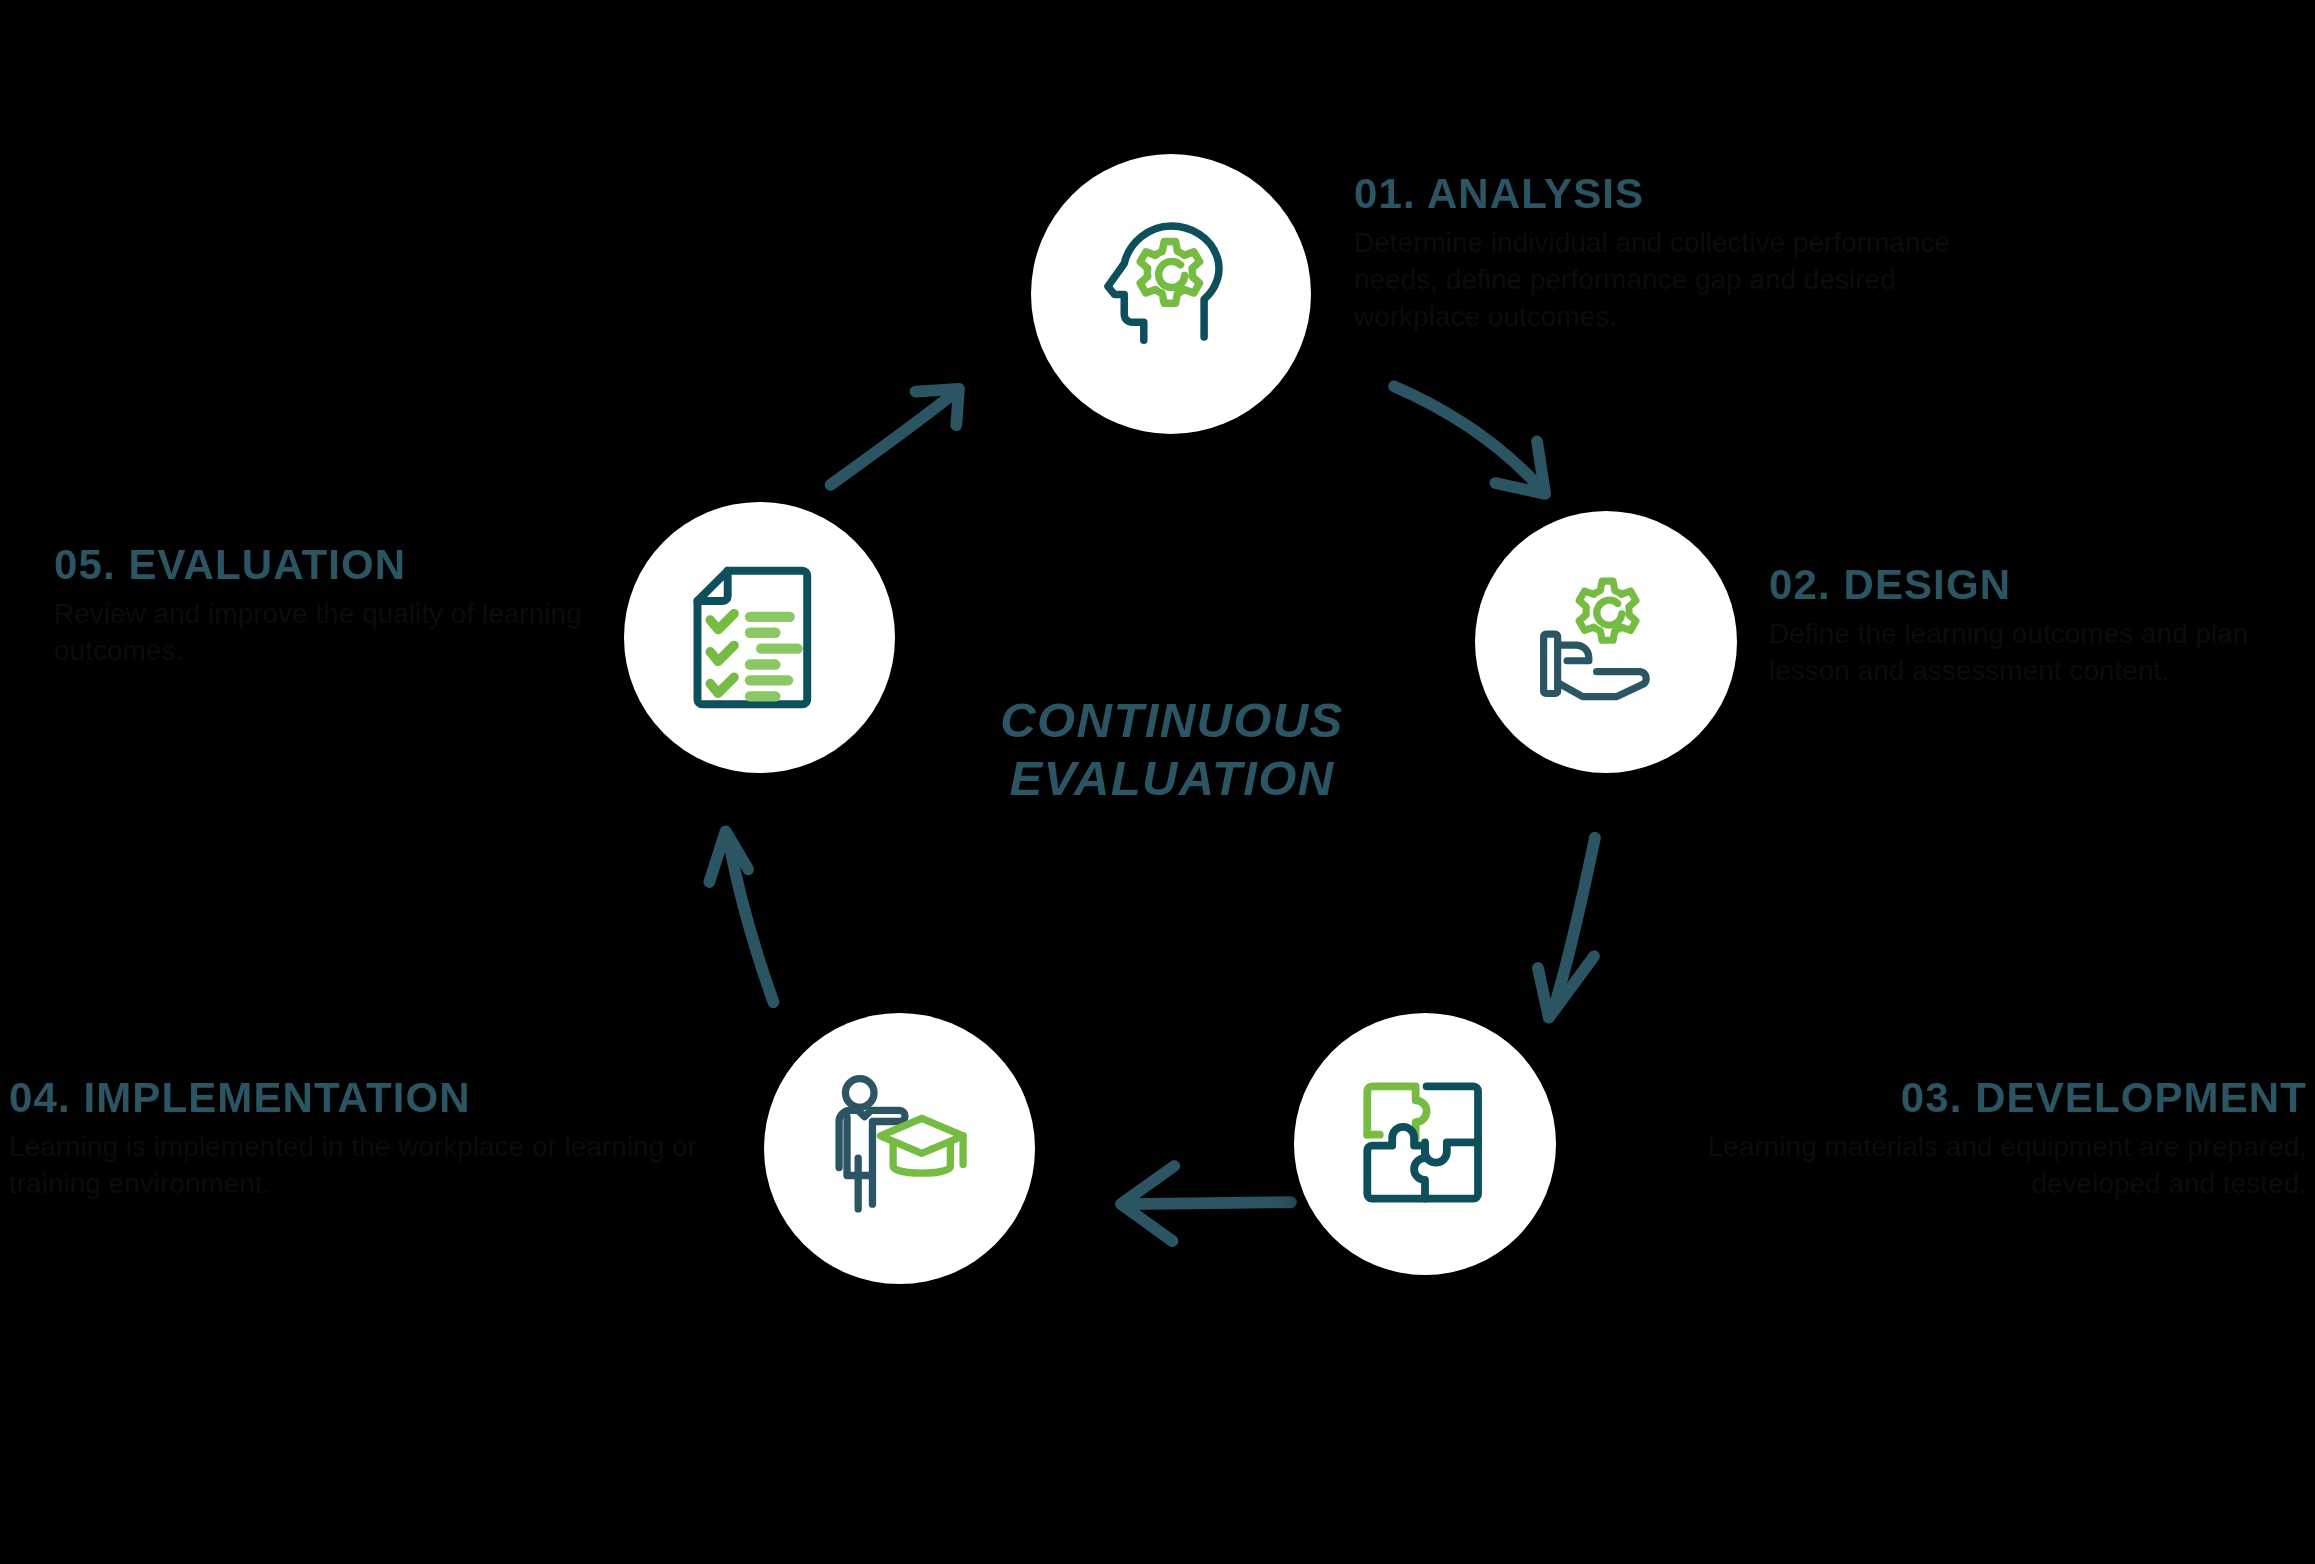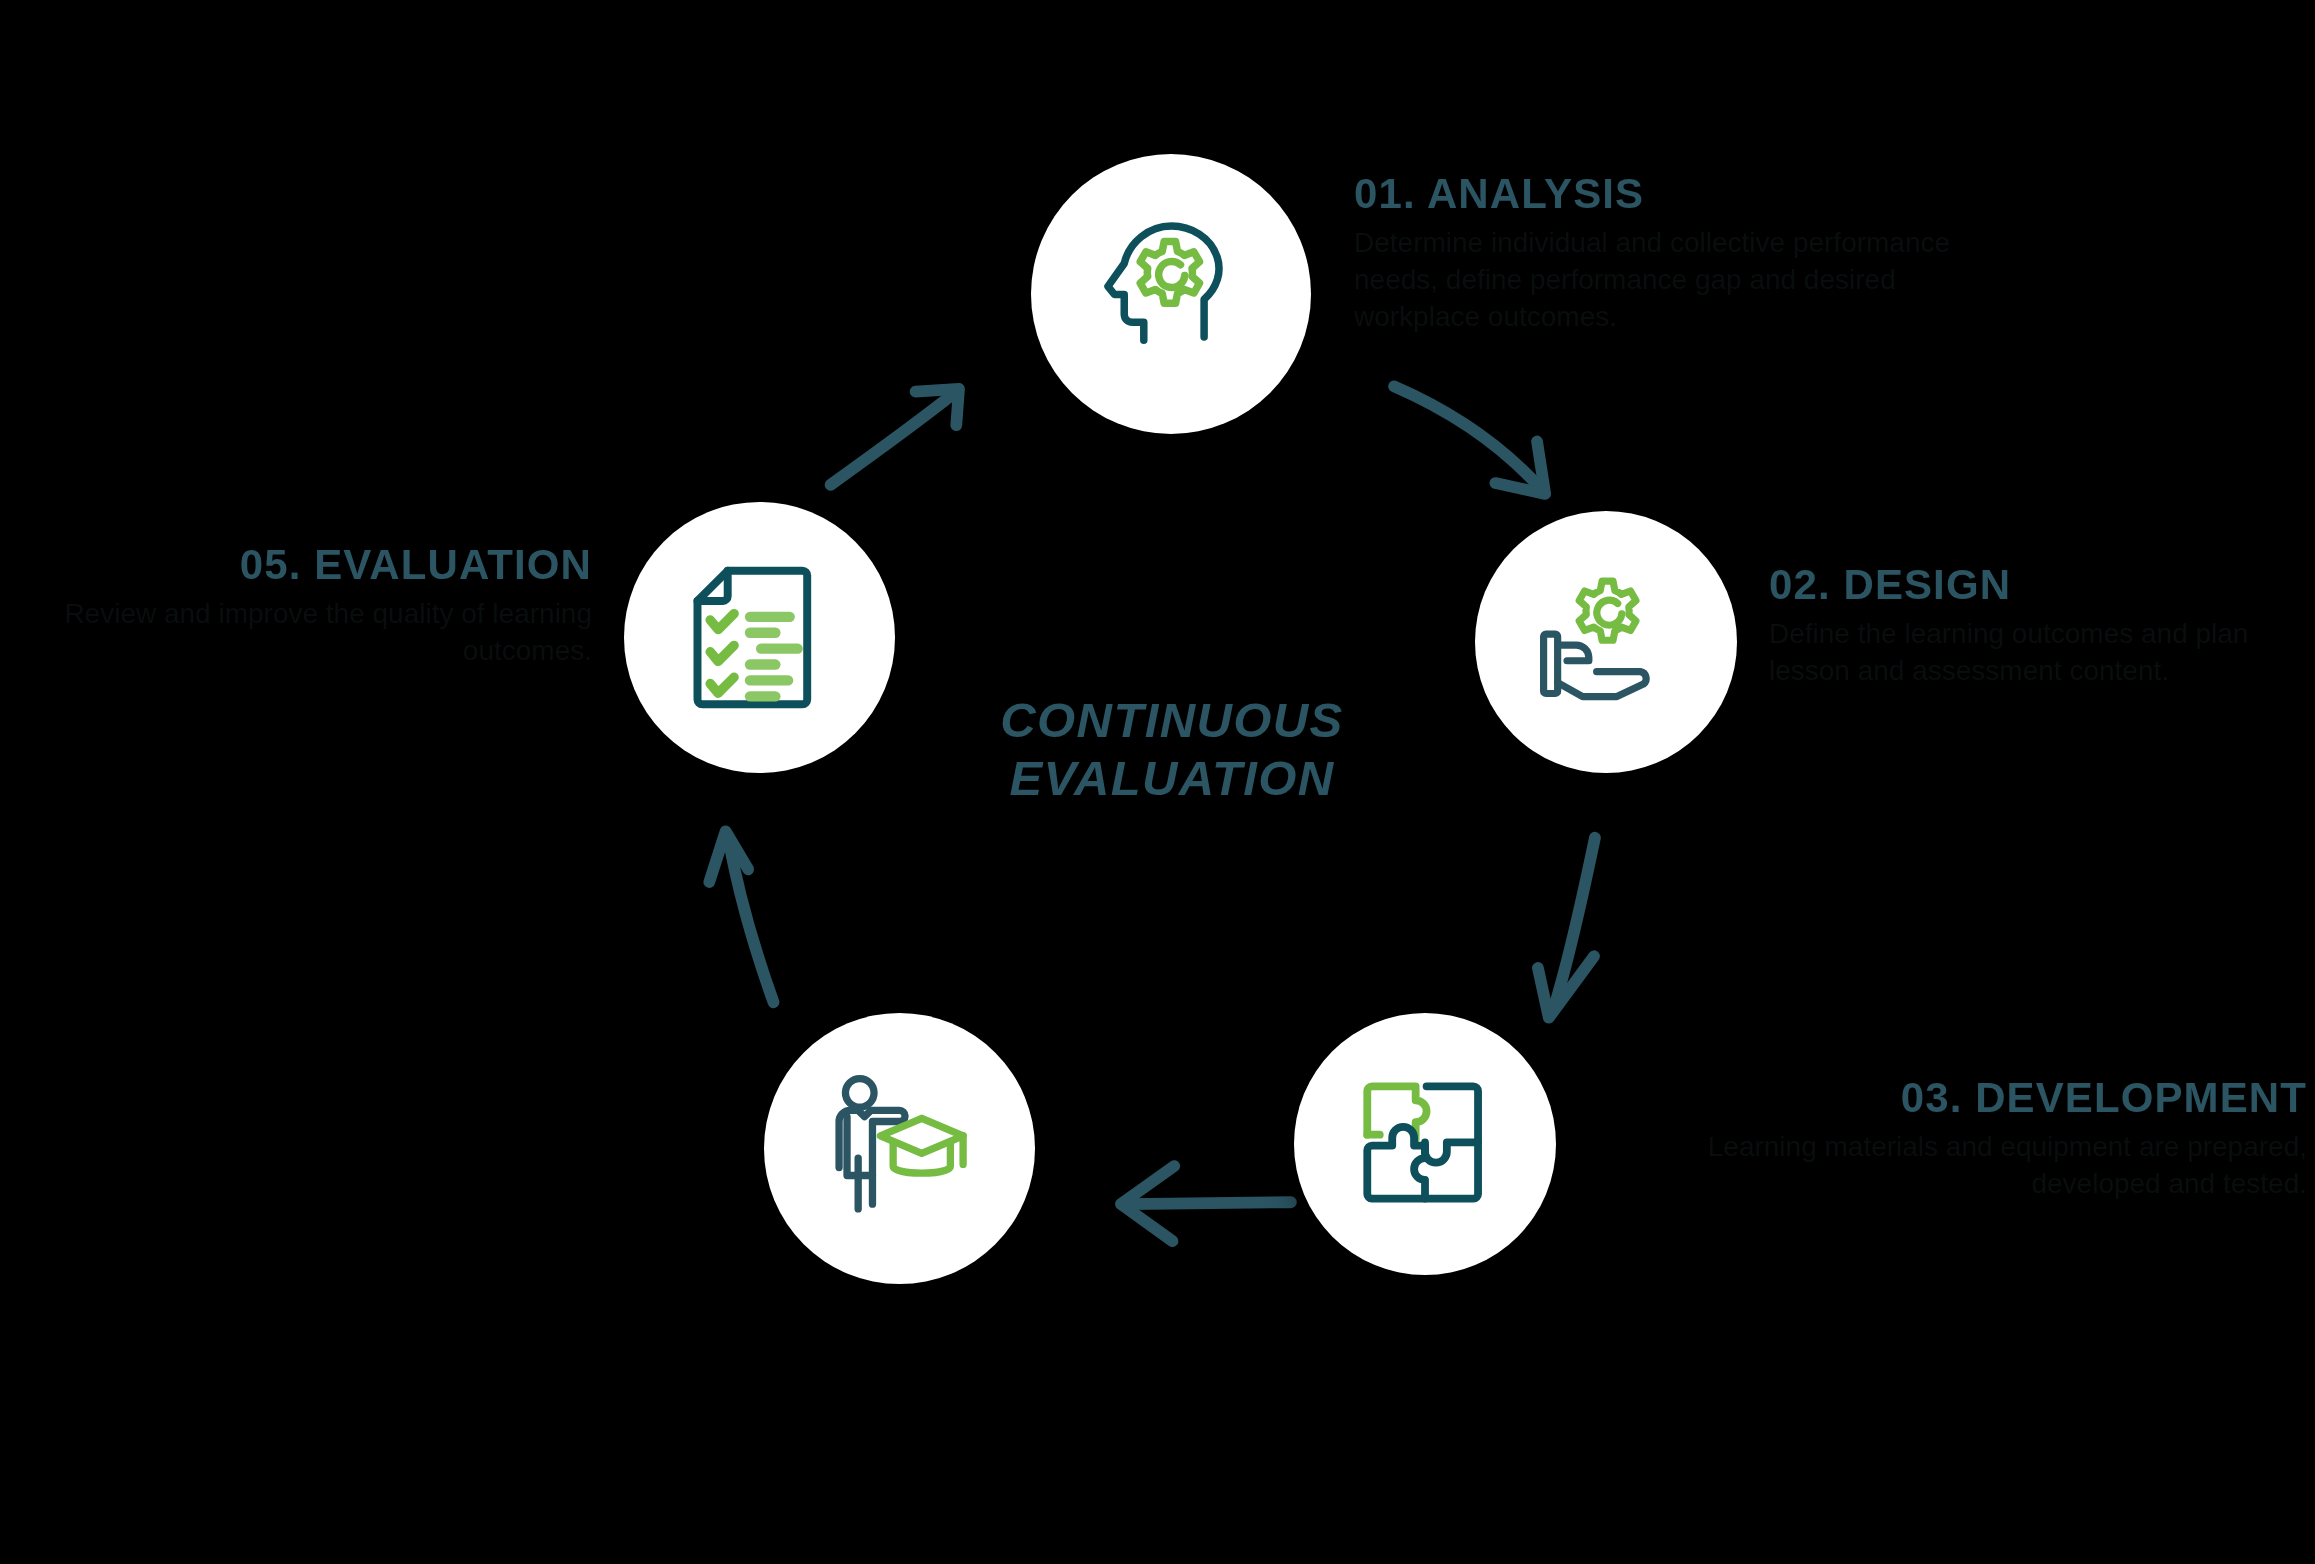--- a/index.html
+++ b/index.html
@@ -54,21 +54,21 @@
     line-height: 1.05;
     white-space: nowrap;
   }
   .label p {
     margin: 0;
     font-size: 28px;
     line-height: 1.32;
     color: #090d0e;
     font-weight: 400;
   }
-  .label.align-right { text-align: right; }
+  .label.align-right { text-align: left; }
   .label.align-left  { text-align: left; }
 
   
   #center-title {
     position: absolute;
     left: 914px;
     top: 692px;
     width: 516px;
     text-align: center;
     color: #2b5563;
@@ -203,20 +203,24 @@
   <div class="label align-left" style="left:1769px; top:563px; width:543px;">
     <h3>02. DESIGN</h3>
     <p>Define the learning outcomes and plan lesson and assessment content.</p>
   </div>
 
   <div class="label align-left" style="left:1583px; top:1076px; width:724px;text-align:right;">
     <h3>03. DEVELOPMENT</h3>
     <p>Learning materials and equipment are prepared, developed and tested.</p>
   </div>
 
+  <div class="label align-right" style="left:9px; top:1076px; width:724px;">
+    <h3>04. IMPLEMENTATION</h3>
+    <p>Learning is implemented in the workplace or learning or training environment.</p>
+  </div>
 
   <div class="label align-right" style="left:54px; top:543px; width:538px;">
     <h3>05. EVALUATION</h3>
     <p>Review and improve the quality of learning outcomes.</p>
   </div>
 
   <div id="center-title">
     <span>CONTINUOUS</span>
     <span>EVALUATION</span>
   </div>

